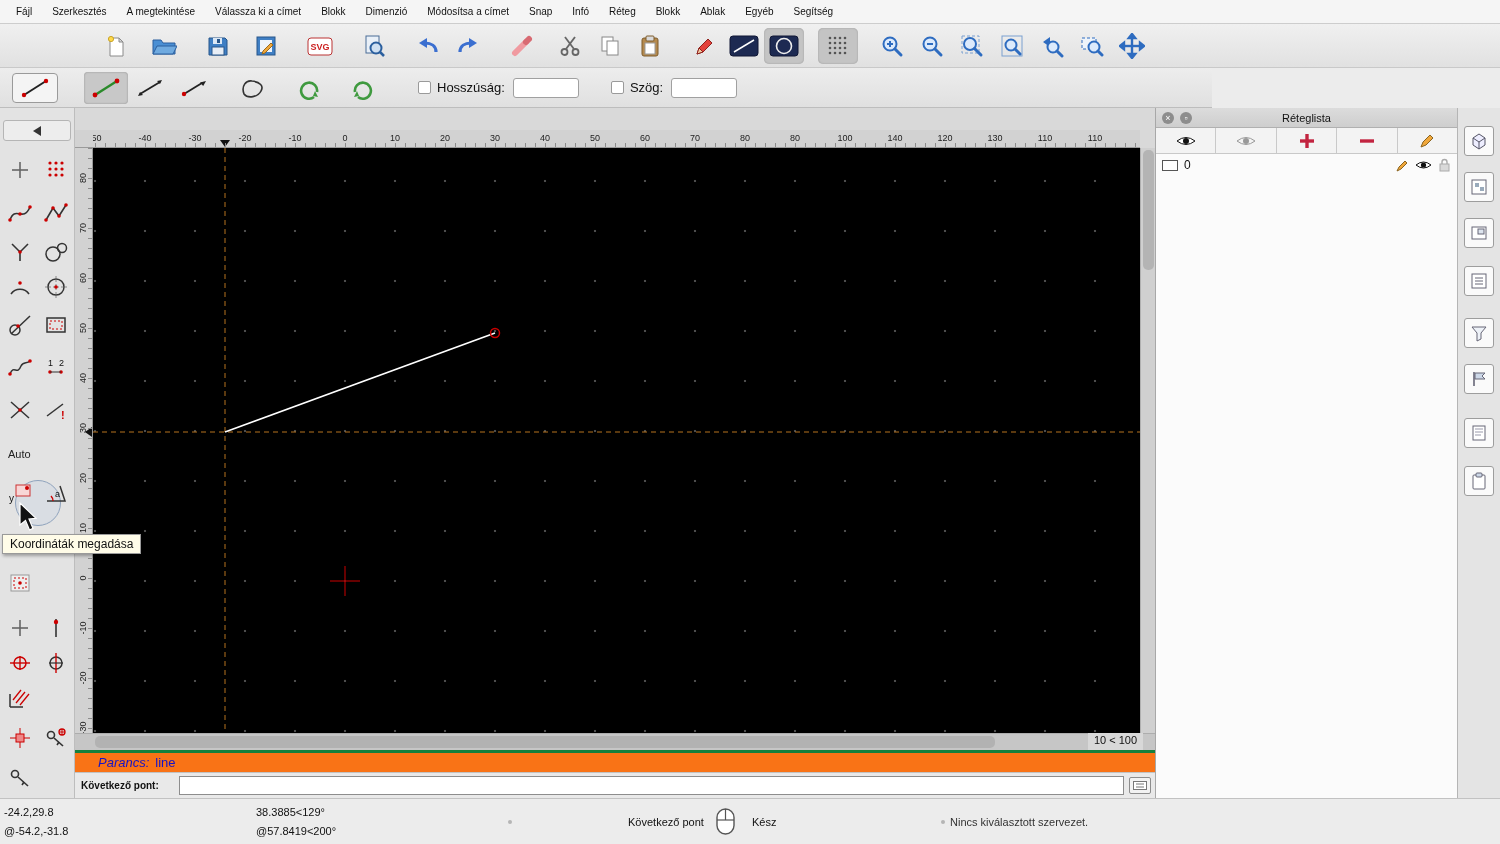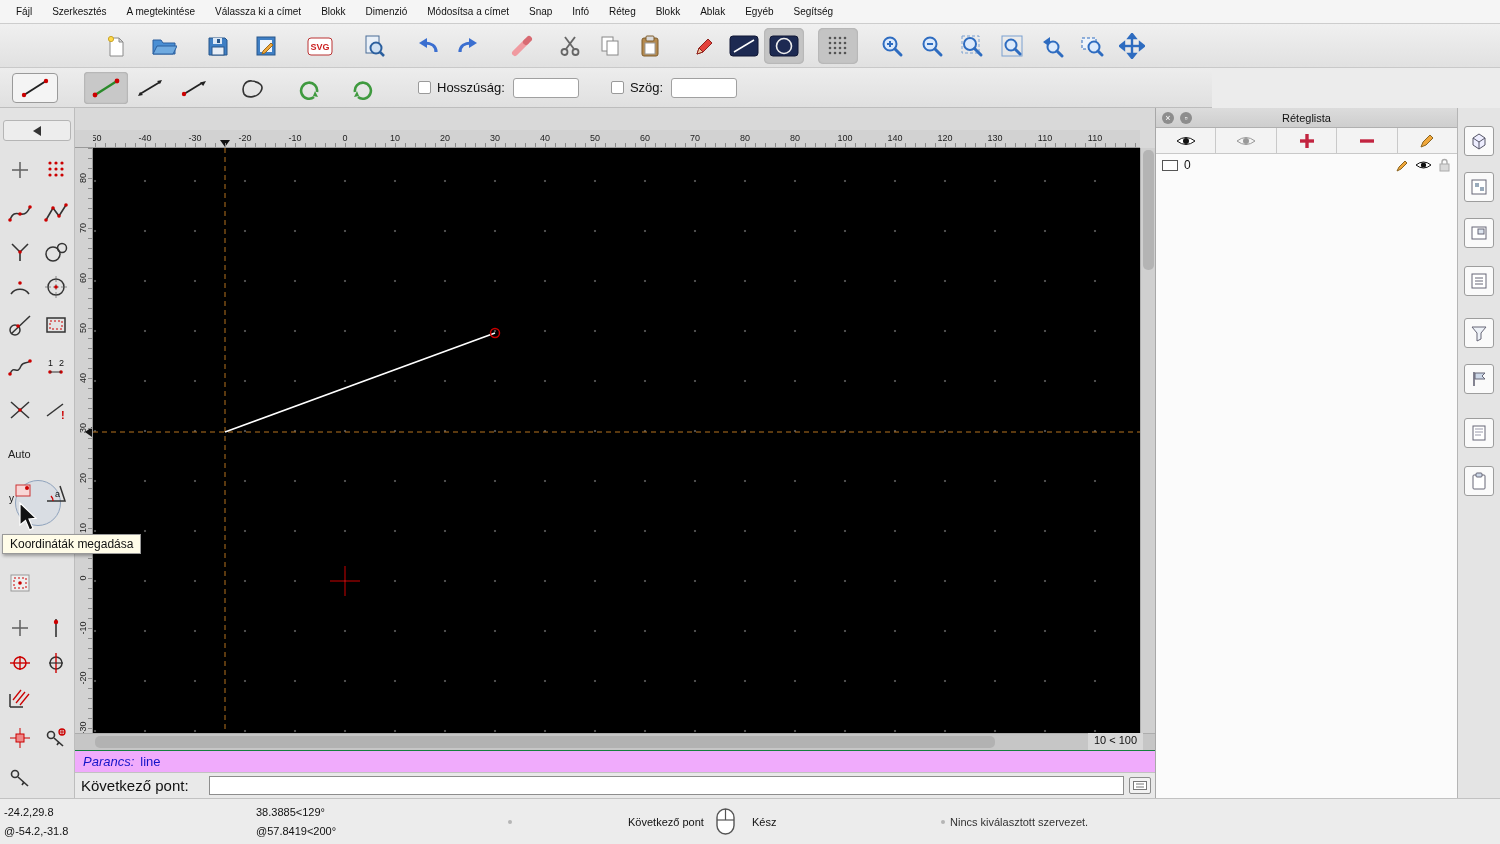--- a/index.html
+++ b/index.html
@@ -67,27 +67,27 @@
     border-bottom:5px solid transparent; border-right:7px solid #111; }
   #canvas { position:absolute; left:18px; top:0; width:1047px; height:585px; background:#000;
     background-image:radial-gradient(rgba(255,255,255,.3) 1px, transparent 1.6px);
     background-size:50px 50px; background-position:-23px 8px; }
   #vscroll { position:absolute; left:1065px; top:0; width:15px; height:585px; background:#d0d0d0; border-left:1px solid #b0b0b0; }
   #vscroll .thumb { position:absolute; left:2px; top:2px; width:11px; height:120px; background:#b4b4b4; border-radius:5px; }
   #hscroll { position:absolute; left:0; top:625px; width:1080px; height:17px; background:#c6c6c6; border-top:1px solid #adadad; }
   #hscroll .thumb { position:absolute; left:20px; top:2px; width:900px; height:12px; background:#b2b2b2; border-radius:5px; }
   #zoom-range-box { position:absolute; right:12px; top:625px; height:17px; padding:1px 6px 0 6px;
     background:#d8d8d8; font-size:11px; color:#111; }
-  #cmd-history { position:absolute; left:0; top:642px; width:1080px; height:22px; background:#f0abfc;
-    border-top:1px solid #15803d; display:flex; align-items:center; padding-left:8px;
+  #cmd-history { position:absolute; left:0; top:642px; width:1080px; height:22px; background:#f97316;
+    border-top:3px solid #15803d; display:flex; align-items:center; padding-left:23px;
     color:#1414c8; font-size:13px; }
   #cmd-history .hist-label { font-style:italic; margin-right:6px; }
   #cmd-prompt { position:absolute; left:0; top:664px; width:1080px; height:26px; background:#e9e9e9;
     border-top:1px solid #c2c2c2; display:flex; align-items:center; padding:0 4px; }
-  #cmd-prompt .plabel { font-size:15px; margin:0 20px 0 2px; white-space:nowrap; }
+  #cmd-prompt .plabel { font-size:10px; margin:0 20px 0 2px; white-space:nowrap;font-weight:bold; }
   #cmd-prompt input { flex:1; height:19px; border:1px solid #8d8d8d; background:#fff; font-size:12px; padding:0 4px; }
   #kb-btn { width:22px; height:17px; margin-left:5px; border:1px solid #8d8d8d; background:#f2f2f2; border-radius:2px;
     display:flex; align-items:center; justify-content:center; flex:none; }
 
   
   #layerpanel { position:absolute; left:1155px; top:0; width:302px; height:690px; background:#fbfbfb; border-left:1px solid #a8a8a8; }
   #lp-header { height:20px; background:linear-gradient(#dcdcdc,#cecece); border-bottom:1px solid #b0b0b0;
     display:flex; align-items:center; justify-content:center; font-size:11px; position:relative; }
   .lp-circ { position:absolute; top:4px; width:12px; height:12px; border-radius:50%; background:#8d8d8d;
     color:#fff; font-size:9px; line-height:12px; text-align:center; }

